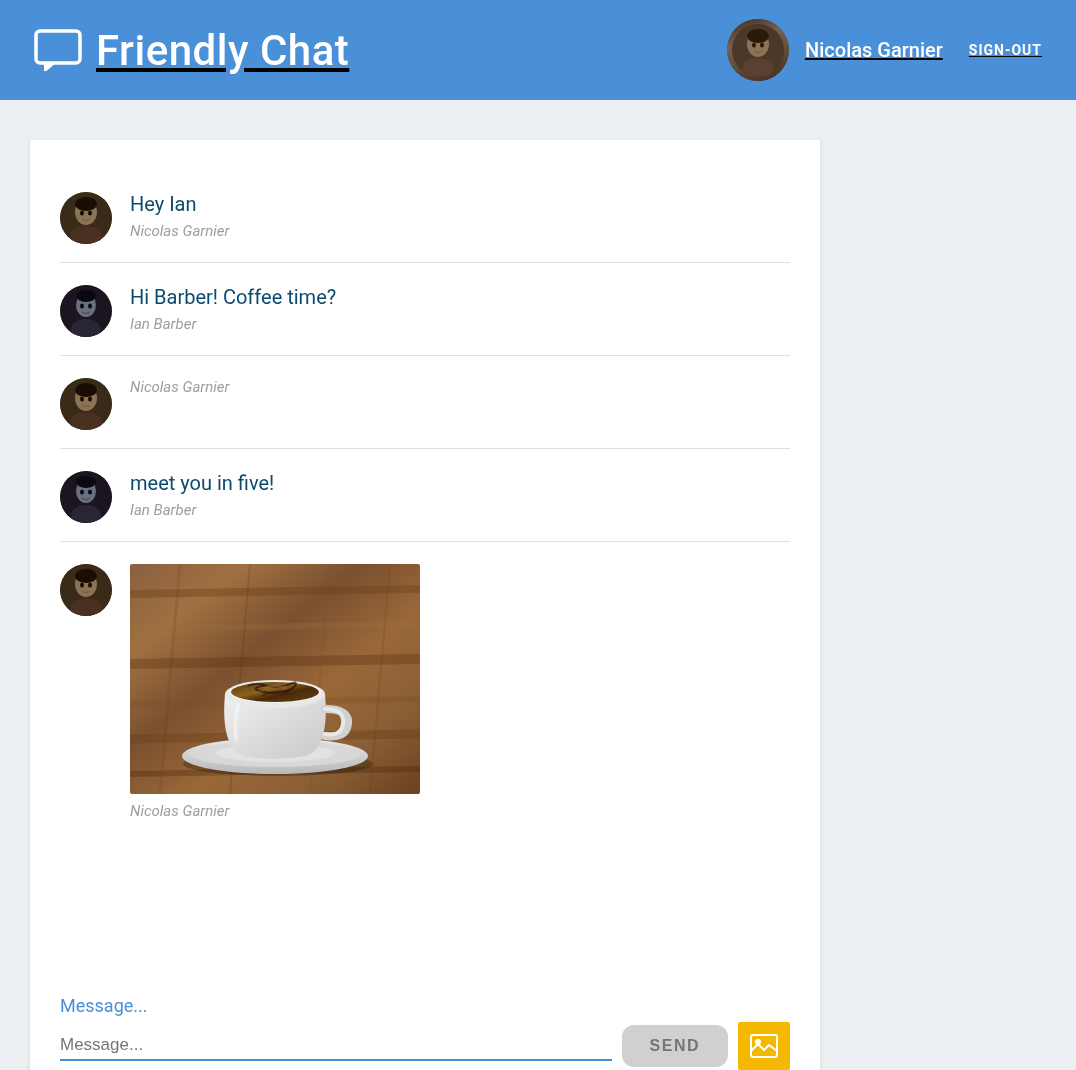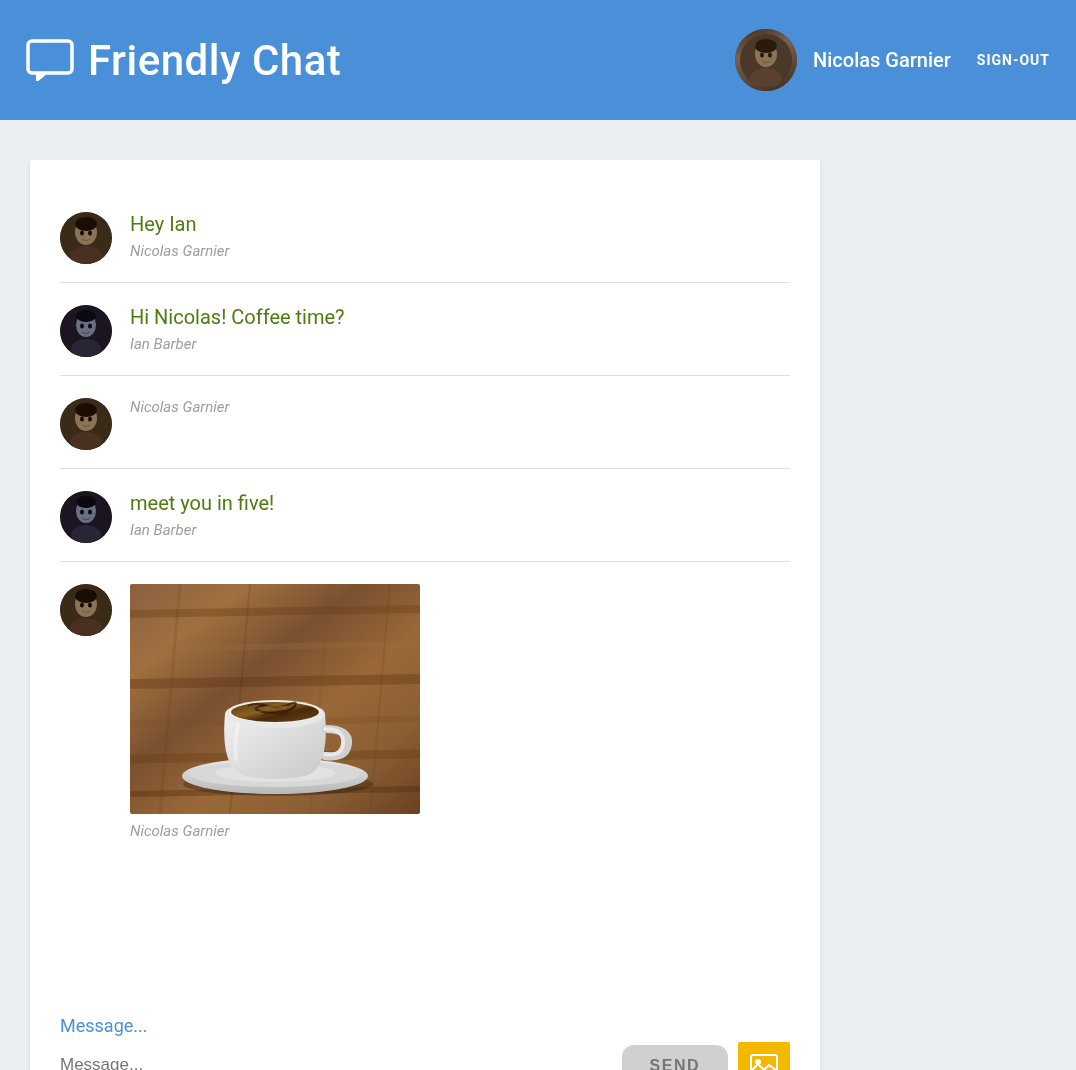--- a/index.html
+++ b/index.html
@@ -6,24 +6,25 @@
     body {
       font-family: 'Roboto', Arial, sans-serif;
       background: #eceff1;
       width: 1076px;
       min-height: 1070px;
     }
 
     
     .header {
       background: #4a90d9;
-      height: 120px;
-      display: flex;
-      align-items: center;
-      padding: 0 26px;
+      height: 100px;
+      display: flex;
+      align-items: center;
+      padding: 0 34px;
+      text-decoration: underline;
     }
     .header-logo {
       display: flex;
       align-items: center;
       gap: 14px;
       flex: 1;
     }
     .header-logo-icon {
       width: 48px;
       height: 42px;
@@ -120,21 +121,21 @@
       font-size: 22px;
       color: #c9a87a;
       position: relative;
     }
 
     .msg-content {
       flex: 1;
     }
     .msg-text {
       font-size: 20px;
-      color: #4d7c0f;
+      color: #0c4a6e;
       margin-bottom: 6px;
       font-weight: 400;
     }
     .msg-sender {
       font-size: 15px;
       color: #9e9e9e;
       font-style: italic;
     }
 
     
@@ -259,21 +260,21 @@
             <circle cx="26" cy="26" r="26" fill="#1a1520"></circle>
             <ellipse cx="26" cy="20" rx="10" ry="12" fill="#6a7080"></ellipse>
             <ellipse cx="26" cy="11" rx="10" ry="6" fill="#0a0810"></ellipse>
             <ellipse cx="26" cy="44" rx="15" ry="10" fill="#2a2535"></ellipse>
             <ellipse cx="22" cy="21" rx="2" ry="2.5" fill="#0a0810"></ellipse>
             <ellipse cx="30" cy="21" rx="2" ry="2.5" fill="#0a0810"></ellipse>
             <path d="M22 27 Q26 30 30 27" stroke="#50505a" stroke-width="1.5" fill="none"></path>
           </svg>
         </div>
         <div class="msg-content">
-          <div class="msg-text">Hi Nicolas! Coffee time?</div>
+          <div class="msg-text">Hi Barber! Coffee time?</div>
           <div class="msg-sender">Ian Barber</div>
         </div>
       </div>
 
       <div class="message-item">
         <div class="msg-avatar">
           <svg width="52" height="52" viewBox="0 0 52 52">
             <circle cx="26" cy="26" r="26" fill="#3a2a18"></circle>
             <ellipse cx="26" cy="20" rx="11" ry="13" fill="#8b7355"></ellipse>
             <ellipse cx="26" cy="12" rx="11" ry="7" fill="#1a0e04"></ellipse>

